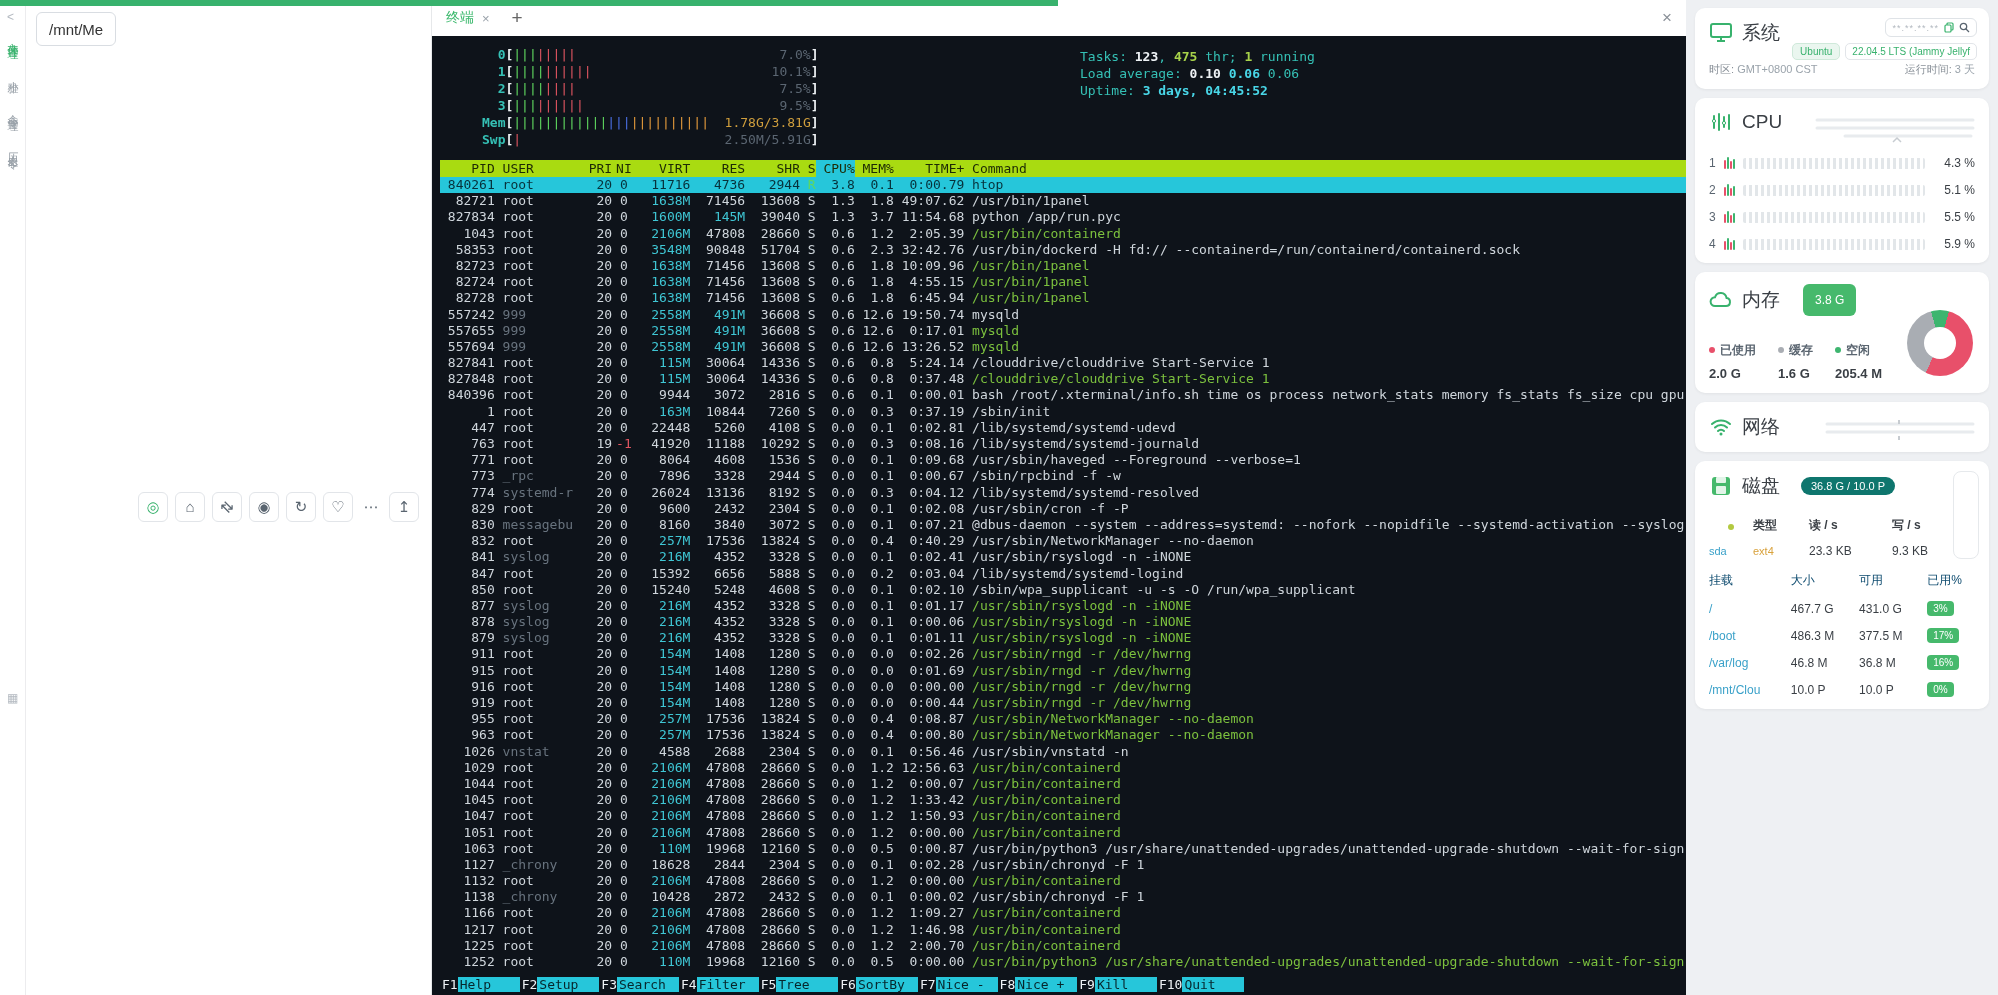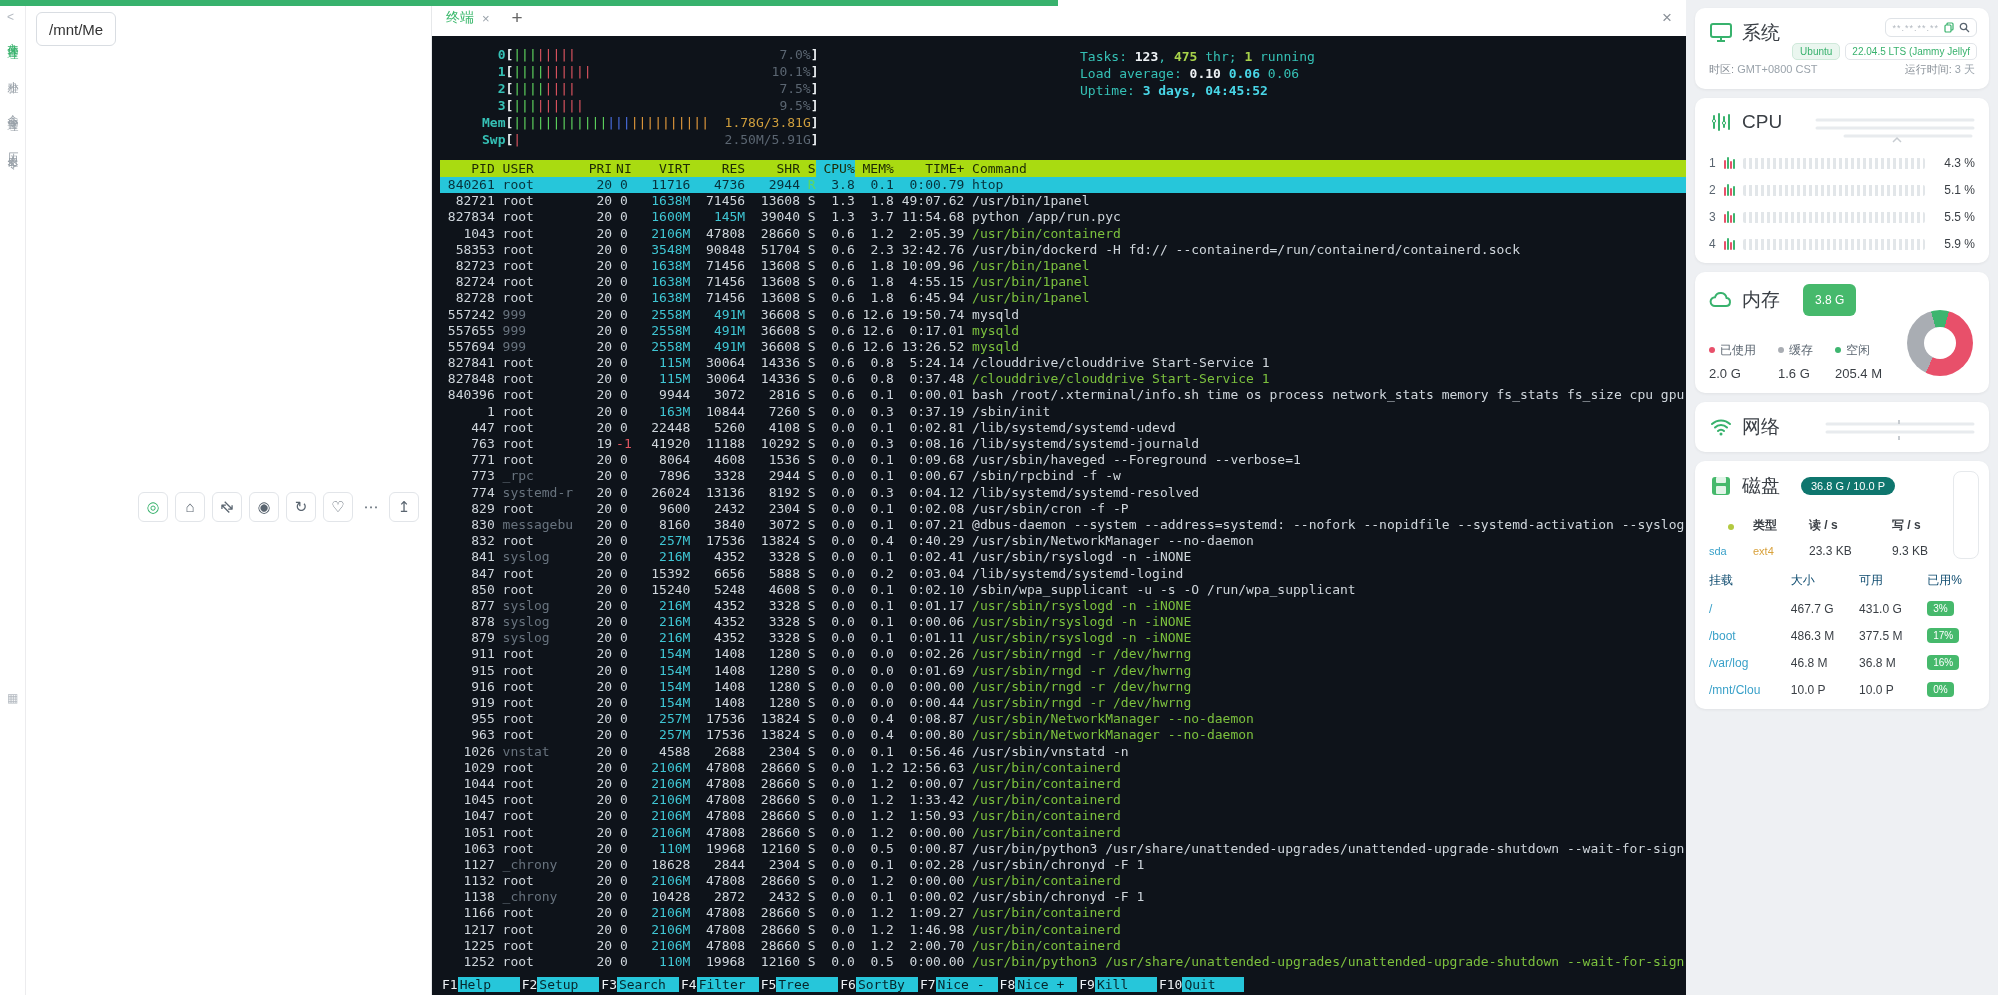--- a/index.html
+++ b/index.html
@@ -107,21 +107,21 @@
   .cpu-row { display:flex; align-items:center; gap:8px; font-size:12px; color:#5a6570; }
   .mini { display:flex; align-items:flex-end; gap:1px; height:12px; }
   .mini i { width:2px; display:block; border-radius:1px; }
   .dotbar { flex:1; height:11px; background:repeating-linear-gradient(90deg,#e2e6e9 0 3px,transparent 3px 6px); border-radius:2px; }
   .cpu-pct { width:42px; text-align:right; color:#3a3f45; font-size:12px; }
   .membadge { background:#46b96c; color:#fff; font-size:12px; border-radius:6px; padding:9px 12px; margin-left:14px; }
   .donut { position:absolute; right:16px; top:38px; width:66px; height:66px; border-radius:50%;
            background:conic-gradient(#3db56f 0 16deg, #e8506a 16deg 206deg, #a9adb3 206deg 344deg, #3db56f 344deg 360deg); }
   .donut::after { content:''; position:absolute; left:17px; top:17px; width:32px; height:32px; background:#fff; border-radius:50%; }
   .memlegend { margin-top:26px; display:flex; gap:22px; }
-  .memitem { font-size:12px; color:#5a6570; }
+  .memitem { font-size:12px; color:#5a6570;font-weight:bold; }
   .memitem .dot { display:inline-block; width:6px; height:6px; border-radius:50%; margin-right:5px; vertical-align:1px; }
   .memitem .val { margin-top:7px; color:#3a3f45; font-size:13px; }
   .nettbl { margin-top:18px; display:grid; grid-template-columns:56px 1fr 1fr; row-gap:11px; font-size:12px; color:#5a6570; }
   .nettbl .hd { color:#3a3f45; }
   .nettbl .num { color:#3a3f45; }
   .greendot { width:6px; height:6px; border-radius:50%; background:#7cb93e; display:inline-block; }
   .center { text-align:center; }
   .diskbadge { background:#0f766e; color:#fff; font-size:11px; border-radius:10px; padding:3px 10px; margin-left:12px; }
   .disktbl { margin-top:18px; display:grid; grid-template-columns:44px 56px 1fr 1fr; row-gap:10px; font-size:12px; color:#3a3f45; align-items:center; }
   .dev { color:#3aa1c9; font-size:11px; }

